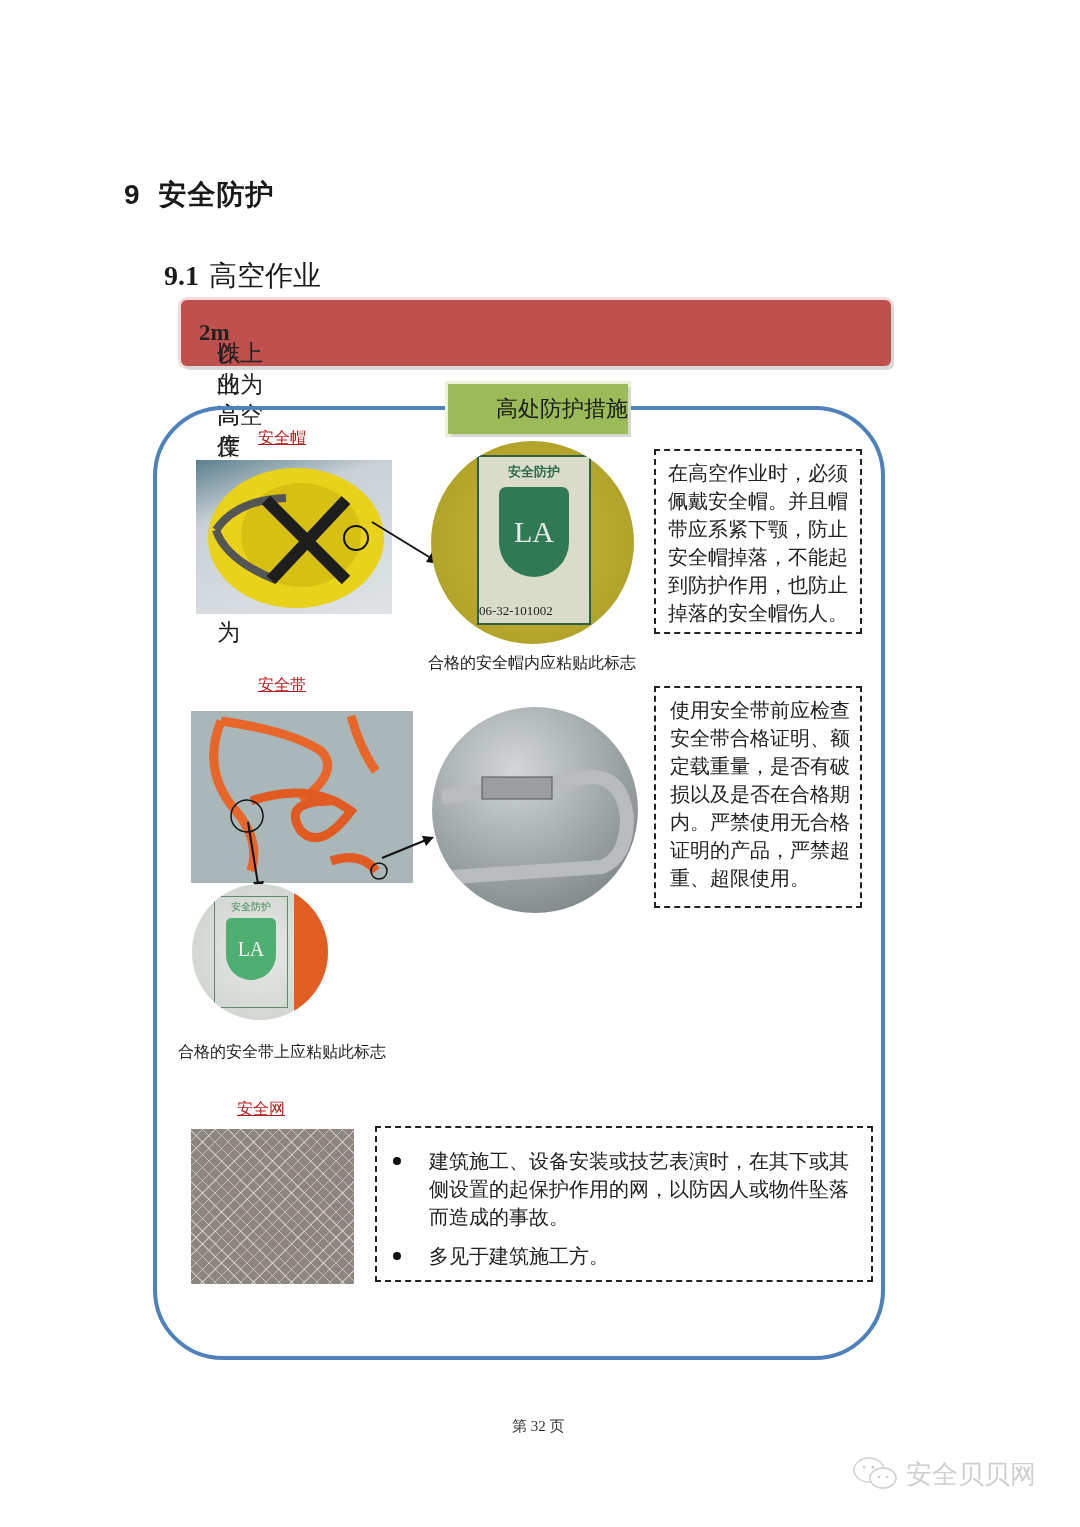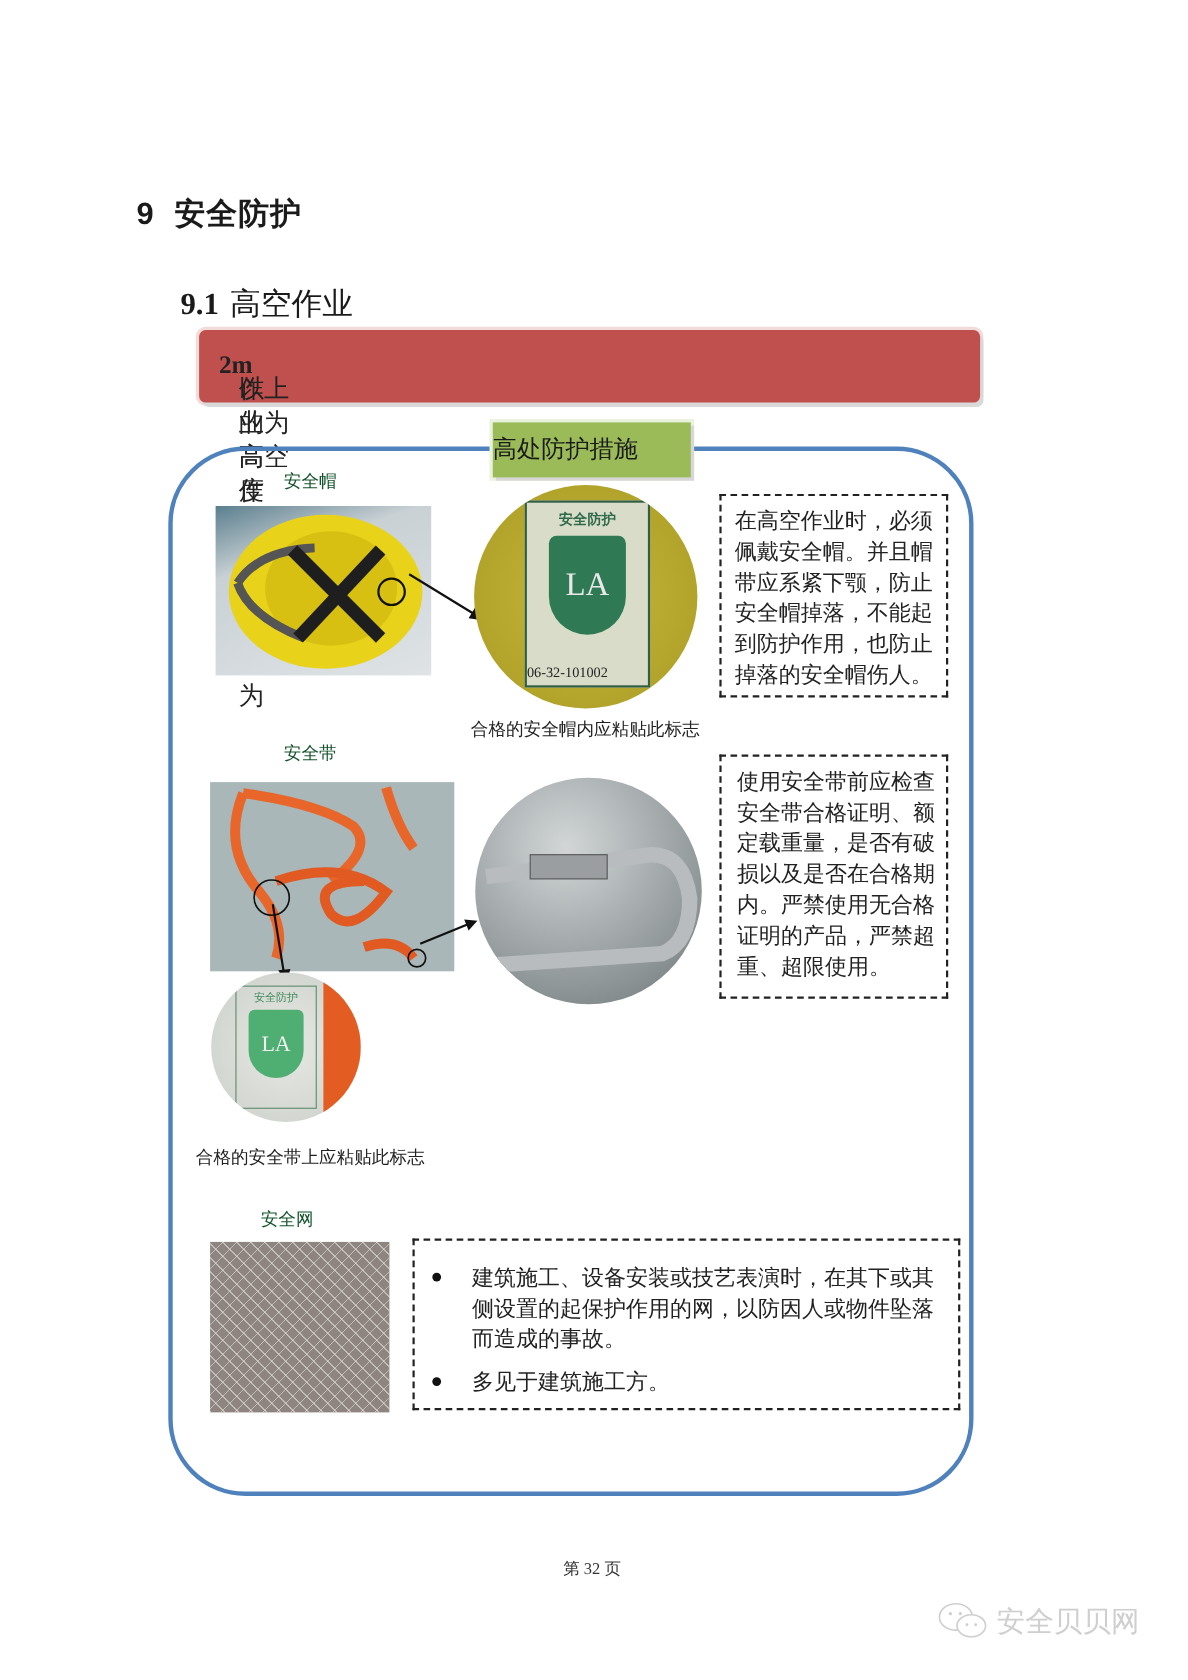--- a/index.html
+++ b/index.html
@@ -9,23 +9,23 @@
   .h1{left:124px;top:176px;font-size:28px;font-weight:bold;letter-spacing:1px;}
   .h1 .num{margin-right:18px;font-family:"Liberation Sans",sans-serif;}
   .h2{left:164px;top:257px;font-size:28px;}
   .h2 .num{font-family:"Liberation Serif",serif;font-weight:bold;margin-right:10px;}
   .banner{left:181px;top:300px;width:710px;height:66px;background:#c0504d;border-radius:6px;
           box-shadow:3px 4px 0 #d9d9d9, 0 0 0 3px #f2dcdb;}
   .banner span{position:absolute;left:18px;top:19px;font-size:23px;color:#222;}
   .banner b{font-family:"Liberation Serif",serif;}
   .panel{left:153px;top:406px;width:724px;height:946px;border:4px solid #4f81bd;border-radius:70px;}
   .panel-title{left:448px;top:384px;width:180px;height:50px;background:#9bbb59;
-               box-shadow:3px 3px 0 #d7d7d7, 0 0 0 3px #eaf1dd;text-align:left;line-height:50px;
+               box-shadow:3px 3px 0 #d7d7d7, 0 0 0 3px #eaf1dd;text-align:right;line-height:50px;
                font-size:22px;color:#1a1a1a;}
-  .label{font-size:16px;color:#14532d;}
+  .label{font-size:16px;color:#b91c1c;text-decoration:underline;}
   .caption{font-size:16px;color:#222;}
   .dashbox{border:2px dashed #222;background:#fff;box-sizing:border-box;font-size:20px;line-height:28px;color:#222;}
   .photo{overflow:hidden;}
   .circle{border-radius:50%;overflow:hidden;}
   .bullet-list{list-style:none;margin:0;padding:0;}
   .bullet-list li{position:relative;padding-left:52px;margin-top:11px;}
   .bullet-list li::before{content:"";position:absolute;left:16px;top:10px;width:8px;height:8px;border-radius:50%;background:#111;}
   .footer{left:512px;top:1417px;font-family:"Liberation Serif",serif;font-size:15px;color:#333;}
   .watermark{left:852px;top:1456px;font-size:26px;color:#cfcfcf;display:flex;align-items:center;gap:8px;}
 </style>

